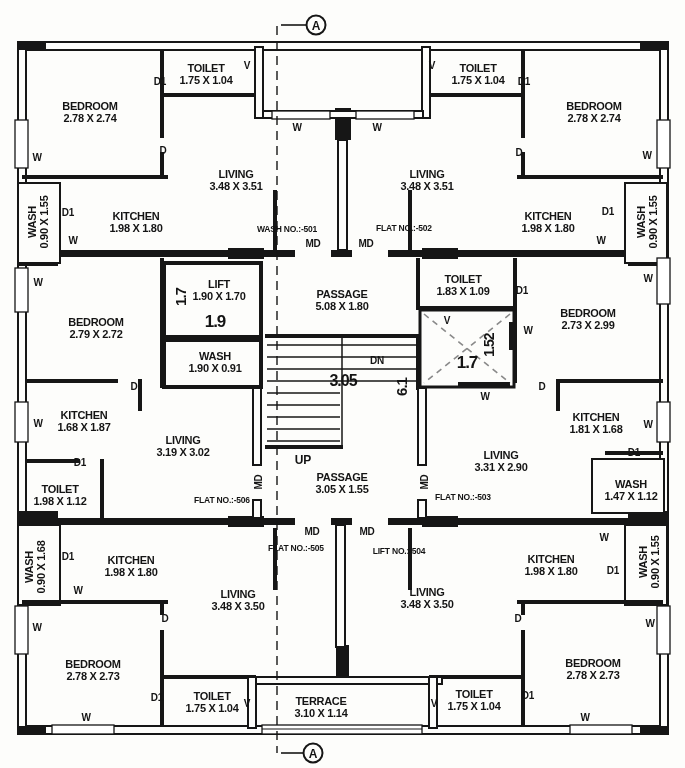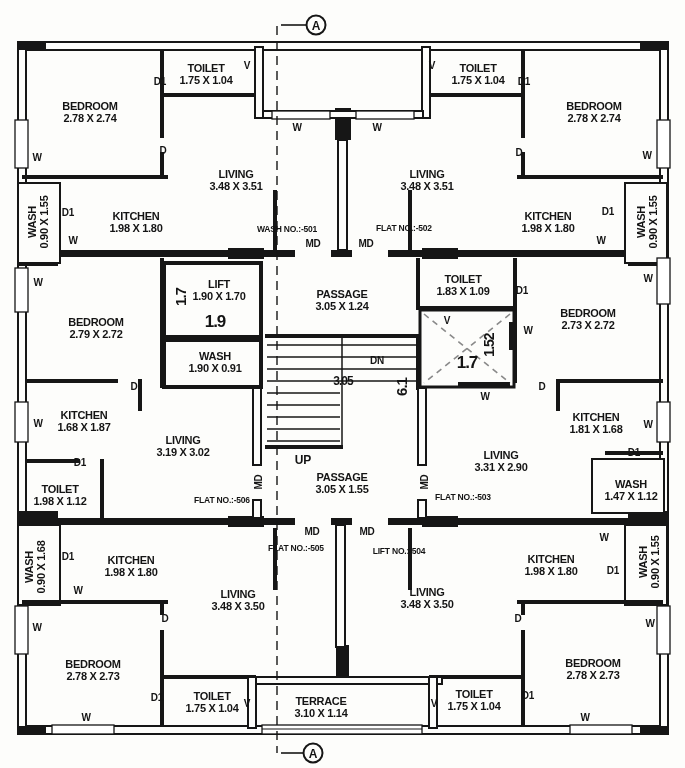--- a/index.html
+++ b/index.html
@@ -10,21 +10,21 @@
         font-weight:bold;font-size:11px;line-height:1.12;letter-spacing:-0.3px;
         white-space:nowrap;color:#141414;}
   .room span{display:block;}
   .room.lift{white-space:normal;width:54px;}
   .room.r{transform:translate(-50%,-50%) rotate(-90deg);}
   .mk{position:absolute;transform:translate(-50%,-50%);font-weight:bold;font-size:10px;
       letter-spacing:-0.2px;color:#141414;}
   .mk.r{transform:translate(-50%,-50%) rotate(-90deg);}
   .flat{position:absolute;transform:translate(-50%,-50%);font-weight:bold;font-size:8.5px;
         letter-spacing:-0.2px;white-space:nowrap;color:#141414;}
-  .big{position:absolute;transform:translate(-50%,-50%);font-weight:bold;font-size:12px;
+  .big{position:absolute;transform:translate(-50%,-50%);font-weight:bold;font-size:16px;
        letter-spacing:-1px;color:#141414;}
   .big.r{transform:translate(-50%,-50%) rotate(-90deg);}
   .med{font-size:15px;}
 </style>
 </head>
 <body>
 
 <div id="plan">
 
 <svg id="walls" width="685" height="768" viewBox="0 0 685 768">
@@ -276,38 +276,38 @@
     </div>
 <div class="big med r" style="left:180px;top:297px">1.7</div>
 <div class="big" style="left:215px;top:322px;font-size:17px">1.9</div>
 <div class="room" style="left:215px;top:362px">
       <span>WASH</span>
       <span>1.90 X 0.91</span>
     </div>
 
 <div class="room" style="left:342px;top:300px">
       <span>PASSAGE</span>
-      <span>3.05 X 1.24</span>
+      <span>5.08 X 1.80</span>
     </div>
 <div class="room" style="left:342px;top:483px">
       <span>PASSAGE</span>
       <span>3.05 X 1.55</span>
     </div>
 <div class="big" style="left:343px;top:381px">3.05</div>
 <div class="big med r" style="left:401px;top:387px">6.1</div>
 <div class="mk" style="left:377px;top:360px">DN</div>
 <div class="mk" style="left:303px;top:460px;font-size:12px">UP</div>
 
 <div class="room" style="left:463px;top:285px">
       <span>TOILET</span>
       <span>1.83 X 1.09</span>
     </div>
 <div class="room" style="left:588px;top:319px">
       <span>BEDROOM</span>
-      <span>2.73 X 2.72</span>
+      <span>2.73 X 2.99</span>
     </div>
 <div class="big" style="left:467px;top:363px;font-size:17px">1.7</div>
 <div class="big r" style="left:489px;top:345px;font-size:14px">1.52</div>
 <div class="room" style="left:596px;top:423px">
       <span>KITCHEN</span>
       <span>1.81 X 1.68</span>
     </div>
 <div class="room" style="left:501px;top:461px">
       <span>LIVING</span>
       <span>3.31 X 2.90</span>

